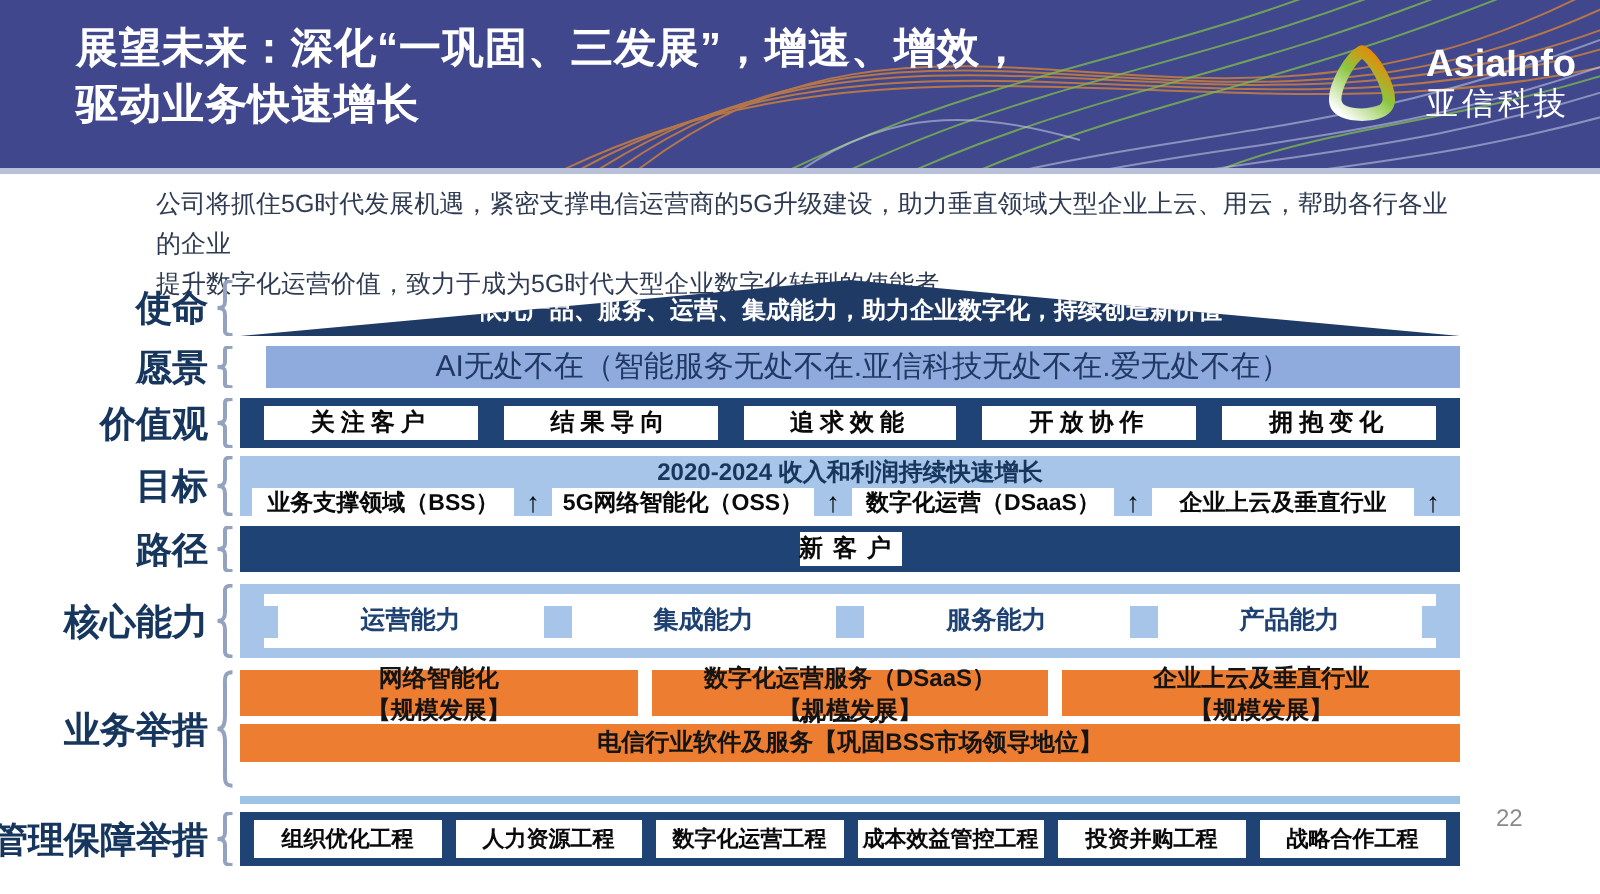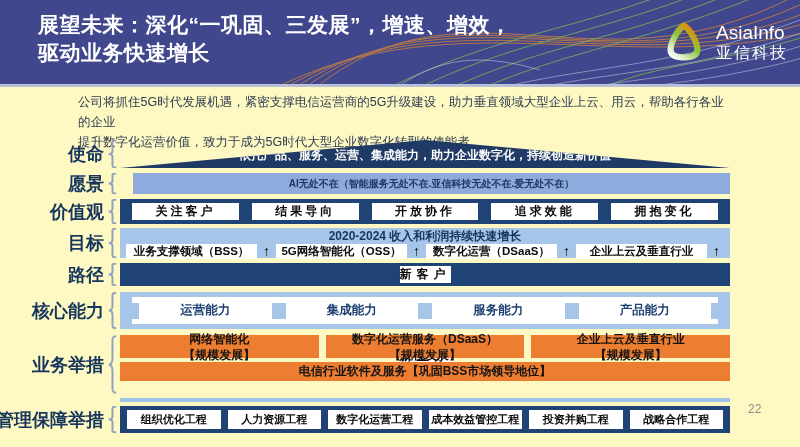--- a/index.html
+++ b/index.html
@@ -1,48 +1,48 @@
 <!DOCTYPE html>
 <html><head>
 <meta charset="utf-8">
 <style>
   html,body{margin:0;padding:0;background:#e8e8e8;}
-  .slide{position:relative;width:800px;height:447px;background:#fef9c3;overflow:hidden;
+  .slide{position:relative;width:800px;height:447px;background:#ffffff;overflow:hidden;
          font-family:"Liberation Sans","DejaVu Sans",sans-serif;}
 
   
   .banner{position:absolute;top:0;left:0;width:800px;height:84px;background:#40478C;
           border-bottom:3px solid #B9C0DA;overflow:hidden;box-sizing:content-box;}
   .banner-deco{position:absolute;top:0;left:0;width:800px;height:84px;}
   .banner-title{position:absolute;top:11px;left:38px;color:#ffffff;font-weight:bold;
                 font-size:21px;line-height:28px;letter-spacing:0.5px;}
   .logo{position:absolute;top:19px;right:12px;display:flex;align-items:center;gap:9px;color:#ffffff;}
   .logo-mark{width:46px;height:46px;}
-  .logo-en{font-size:19px;line-height:21px;font-weight:400;}
+  .logo-en{font-size:19px;line-height:21px;font-weight:700;}
   .logo-zh{font-size:16px;line-height:19px;letter-spacing:2px;}
 
   
   .intro{position:absolute;top:92px;left:78px;width:650px;color:#2F3B52;
          font-size:12.5px;line-height:20px;}
 
   
   .row{position:absolute;left:0;width:730px;display:flex;align-items:stretch;}
   .row-head{width:120px;flex:none;display:flex;align-items:center;justify-content:flex-end;
             gap:4px;padding-right:3px;box-sizing:border-box;}
   .row-label{color:#17365D;font-weight:bold;font-size:18px;white-space:nowrap;}
   .brace{width:9px;flex:none;}
   .row-body{flex:1;position:relative;}
 
   .triangle{width:100%;height:100%;background:#203A66;
             clip-path:polygon(50% 0%,100% 100%,0% 100%);position:relative;}
   .triangle-text{position:absolute;bottom:4px;left:0;width:100%;text-align:center;
                  color:#ffffff;font-weight:bold;font-size:12px;}
 
   .vision-bar{height:100%;background:#8FAADC;display:flex;align-items:center;justify-content:center;
-              color:#1F3864;font-weight:bold;font-size:10px;margin-left:13px;}
+              color:#1F3864;font-weight:normal;font-size:15px;margin-left:13px;}
 
   .navy-bar{height:100%;background:#1F4375;display:flex;align-items:center;box-sizing:border-box;}
   .values-bar{padding:4px 12px;gap:13px;}
   .white-box{flex:1;background:#ffffff;height:100%;display:flex;align-items:center;
              justify-content:center;font-weight:bold;color:#0a0a0a;}
   .values-bar .white-box{font-size:12px;letter-spacing:3px;}
 
   .goals-bar{height:100%;background:#A6C5E8;box-sizing:border-box;padding:2px 6px 0;}
   .goals-head{text-align:center;color:#17365D;font-weight:bold;font-size:12px;line-height:13px;}
   .goals-boxes{display:flex;align-items:center;height:15px;margin-top:1px;gap:2px;}
@@ -162,22 +162,22 @@
     <div class="row-head">
       <span class="row-label">价值观</span>
       <svg class="brace" style="height:25px;" viewBox="0 0 12 100" preserveAspectRatio="none">
         <path d="M11 2 C5 2 6 8 6 14 L6 38 C6 46 5 50 1 50 C5 50 6 54 6 62 L6 86 C6 92 5 98 11 98" fill="none" stroke="#93A2BE" stroke-width="2" vector-effect="non-scaling-stroke"></path>
       </svg>
     </div>
     <div class="row-body">
       <div class="navy-bar values-bar">
         <div class="white-box">关注客户</div>
         <div class="white-box">结果导向</div>
+        <div class="white-box">追求效能</div>
         <div class="white-box">开放协作</div>
-        <div class="white-box">追求效能</div>
         <div class="white-box">拥抱变化</div>
       </div>
     </div>
   </div>
 
   <div class="row" style="top:228px;height:30px;">
     <div class="row-head">
       <span class="row-label">目标</span>
       <svg class="brace" style="height:30px;" viewBox="0 0 12 100" preserveAspectRatio="none">
         <path d="M11 2 C5 2 6 8 6 14 L6 38 C6 46 5 50 1 50 C5 50 6 54 6 62 L6 86 C6 92 5 98 11 98" fill="none" stroke="#93A2BE" stroke-width="2" vector-effect="non-scaling-stroke"></path>

